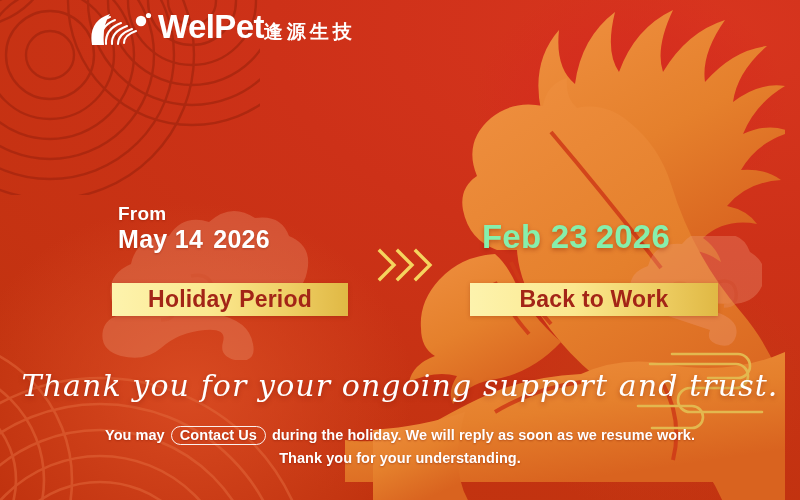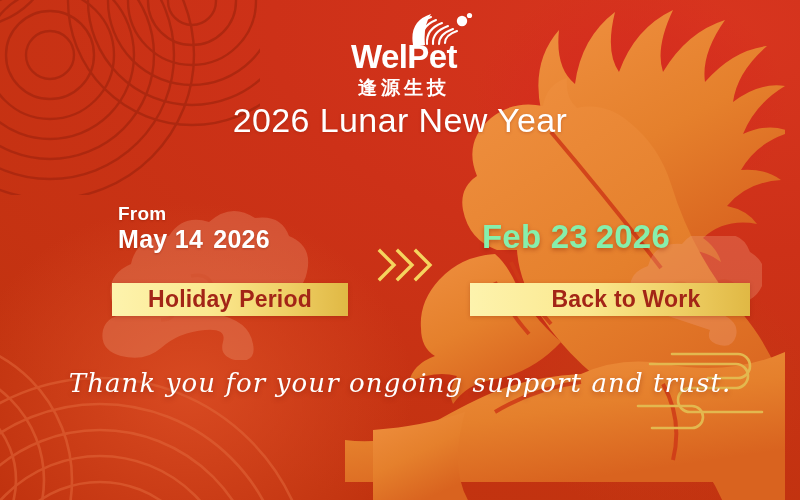--- a/index.html
+++ b/index.html
@@ -31,21 +31,21 @@
   .wave-tl{position:absolute;left:-70px;top:-95px;}
   .wave-bl{position:absolute;left:-110px;bottom:-210px;}
   .cloud-tl{position:absolute;left:95px;top:210px;opacity:.30;}
   .cloud-br{position:absolute;right:38px;top:236px;opacity:.32;}
   .horse{position:absolute;left:345px;top:-18px;}
   .goldcloud{position:absolute;right:18px;top:348px;}
 
   
   .logo-wrap{
     position:absolute;left:8px;right:0;top:12px;
-    display:flex;flex-direction:column;align-items:center;
+    display:flex;align-items:center;
   }
   .logo-mark{position:relative;height:34px;width:150px;}
   .logo-mark svg{position:absolute;left:82px;top:0;}
   .logo-word{
     font-size:33px;font-weight:700;color:#fff;letter-spacing:-.6px;
     line-height:1;margin-top:-6px;
   }
   .logo-cn{
     font-size:19px;font-weight:700;color:#fff;letter-spacing:4px;
     margin-top:5px;line-height:1;
@@ -73,35 +73,35 @@
   }
   .row .v .yr{margin-left:10px;}
 
   .badge{
     height:33px;display:flex;align-items:center;justify-content:center;
     background:linear-gradient(90deg,#fdf3ad 0%,#fbe88f 42%,#efd066 74%,#e0b844 100%);
     color:#a32517;font-size:23px;font-weight:700;letter-spacing:.2px;
     box-shadow:0 1px 4px rgba(110,20,0,.25);
   }
   .badge-left{position:absolute;left:112px;top:283px;width:236px;}
-  .badge-right{position:absolute;left:470px;top:283px;width:248px;padding-left:32px;}
+  .badge-right{position:absolute;left:470px;top:283px;width:248px;}
 
   .arrows{position:absolute;left:376px;top:246px;}
 
   .right-date{
     position:absolute;left:470px;top:218px;width:212px;text-align:center;
     color:#86efac;font-size:33px;font-weight:700;letter-spacing:.2px;
     text-shadow:0 2px 4px rgba(120,20,0,.38);
   }
   .right-date .yr{margin-left:8px;}
 
   
   .script{
     position:absolute;left:0;right:0;top:368px;text-align:center;
-    color:#fff;font-size:26px;font-style:italic;font-weight:400;
+    color:#fff;font-size:30px;font-style:italic;font-weight:400;
     font-family:"DejaVu Serif","Liberation Serif",serif;
     letter-spacing:1.1px;
     text-shadow:0 2px 5px rgba(120,20,0,.4);
   }
   .fine{
     position:absolute;left:0;right:0;top:424px;text-align:center;
     color:#fff;font-size:14.5px;line-height:1.62;font-weight:600;
     letter-spacing:.05px;
     text-shadow:0 1px 2px rgba(120,20,0,.4);
   }
@@ -239,21 +239,20 @@
         <path d="M2 33 q-4 -24 18 -31 q-8 12 -6 31 z" fill="#ffffff"></path>
         <circle cx="51" cy="9" r="5.2" fill="#ffffff"></circle>
         <circle cx="58.5" cy="3.5" r="2.6" fill="#ffffff"></circle>
       </svg>
     </div>
     <div class="logo-word">WelPet</div>
     <div class="logo-cn">逢源生技</div>
   </div>
 
   <div class="title">
-    <span>2026 Lunar New Year</span>
   </div>
 
   <div class="left-block">
     <div class="row">
       <span class="k">From</span>
       <span class="v">
         <span>May 14</span><span class="yr">2026</span>
       </span>
     </div>
   </div>
@@ -269,14 +268,20 @@
   </svg>
 
   <div class="right-date">
     <span>Feb 23</span><span class="yr">2026</span>
   </div>
 
   <div class="badge badge-right">Back to Work</div>
 
   <div class="script">Thank you for your ongoing support and trust.</div>
 
+  <div class="fine">
+    <span>You may</span>
+    <span class="pill">Contact Us</span>
+    <span>during the holiday.  We will reply as soon as we resume work.</span>
+    <span class="l2">Thank you for your understanding.</span>
+  </div>
 
 </div>
 
 </body></html>

